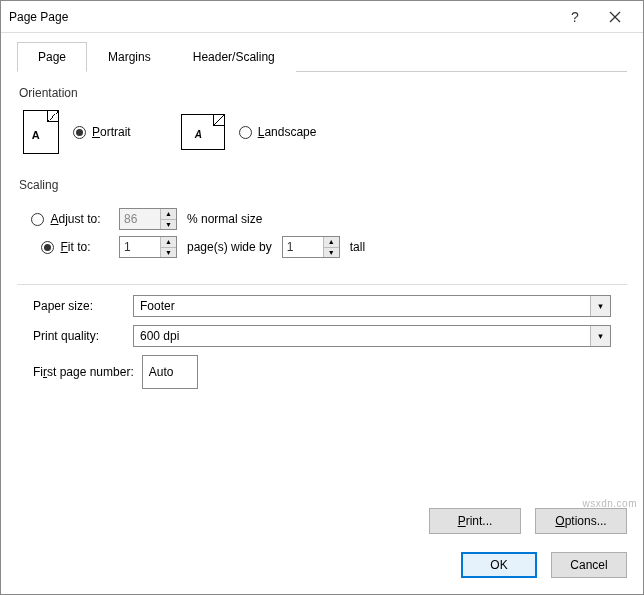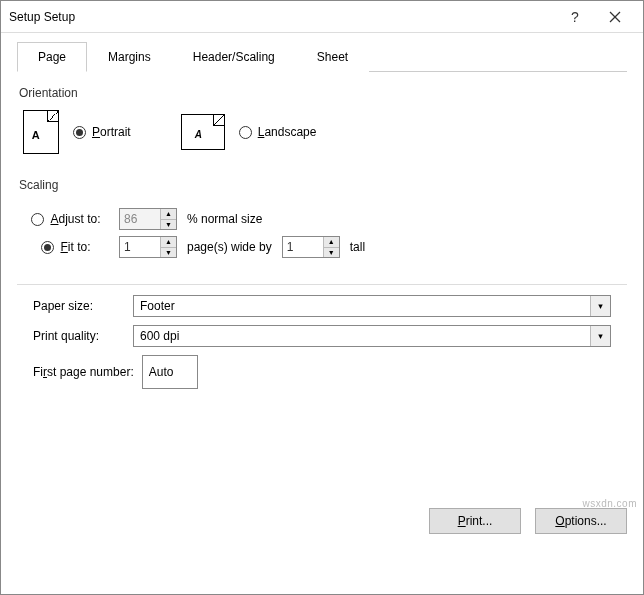--- a/index.html
+++ b/index.html
@@ -45,36 +45,35 @@
 .preview-highlight { border: 3px solid #e60000; padding: 6px; display: inline-flex; }
 .preview-highlight .btn { margin: 0; }
 .underline-accel { text-decoration: underline; }
 .watermark { position: absolute; right: 6px; bottom: 80px; transform: translateY(-50%); font-size: 10px; color: #bbb; letter-spacing: 0.5px; pointer-events: none; }
 </style>
 </head>
 <body>
 
 <div class="window">
   <div class="titlebar">
-    <span class="title">Setup Setup</span>
+    <span class="title">Page Page</span>
     <div class="tb-btn">?</div>
     <div class="tb-btn">
       <svg width="12" height="12" viewBox="0 0 12 12">
           <line x1="1" y1="1" x2="11" y2="11" stroke="#333" stroke-width="1.2"></line>
           <line x1="11" y1="1" x2="1" y2="11" stroke="#333" stroke-width="1.2"></line>
         </svg>
     </div>
   </div>
 
   <div class="body">
     <div class="tabs">
       <div class="tab active">Page</div>
       <div class="tab">Margins</div>
       <div class="tab">Header/Scaling</div>
-      <div class="tab">Sheet</div>
     </div>
 
     <div class="group-label">Orientation</div>
     <div class="orientation-row">
       <div class="orient-icon" style="width:36px;height:44px;">
         <svg width="22" height="22" viewBox="0 0 24 24">
             <text x="2" y="20" font-size="22" font-family="Georgia,serif" font-weight="bold">A</text>
           </svg>
       </div>
       <div class="radio-wrap">
@@ -162,15 +161,19 @@
 
     <div class="button-row">
       <div class="btn">
           <span><span class="underline-accel">P</span>rint...</span>
         </div>
       <div class="btn">
           <span><span class="underline-accel">O</span>ptions...</span>
         </div>
     </div>
 
+    <div class="button-row2">
+      <div class="btn primary">OK</div>
+      <div class="btn cancel">Cancel</div>
+    </div>
   </div>
   <span class="watermark">wsxdn.com</span>
 </div>
 
 </body></html>

